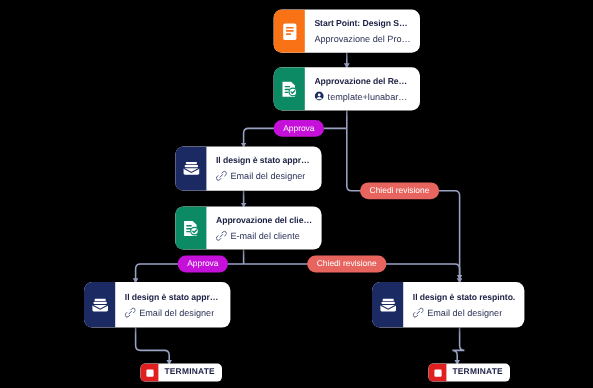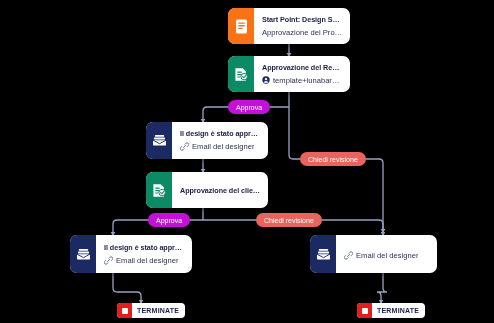--- a/index.html
+++ b/index.html
@@ -249,20 +249,30 @@
         <path d="M1.4 1.2h7.2l3.2 3.1v9.4H1.4z" fill="#ffffff"></path>
         <rect x="3.2" y="4.6" width="4.6" height="1.2" rx="0.5" fill="#0b8a63"></rect>
         <rect x="3.2" y="7.0" width="4.6" height="1.2" rx="0.5" fill="#0b8a63"></rect>
         <rect x="3.2" y="9.4" width="3.2" height="1.2" rx="0.5" fill="#0b8a63"></rect>
         <circle cx="10.1" cy="9.6" r="3.2" fill="#ffffff" stroke="#0b8a63" stroke-width="1"></circle>
         <path d="M8.6 9.6l1.1 1.1 2.0-2.1" fill="none" stroke="#0b8a63" stroke-width="1.1" stroke-linecap="round" stroke-linejoin="round"></path>
       </svg>
     </div>
     <div class="node-body">
       <div class="node-title">Approvazione del cliente</div>
+      <div class="node-sub-row">
+        <span class="sub-icon">
+          <svg width="9" height="9" viewBox="0 0 12 12" aria-hidden="true">
+            <path d="M4.6 7.4 7.4 4.6" stroke="#4a5585" stroke-width="1.1" stroke-linecap="round"></path>
+            <path d="M6.6 3.0 8.0 1.6a2.2 2.2 0 0 1 3.1 3.1L9.7 6.1" fill="none" stroke="#4a5585" stroke-width="1.1" stroke-linecap="round"></path>
+            <path d="M5.4 9.0 4.0 10.4a2.2 2.2 0 0 1-3.1-3.1L2.3 5.9" fill="none" stroke="#4a5585" stroke-width="1.1" stroke-linecap="round"></path>
+          </svg>
+        </span>
+        <div class="node-sub">E-mail del cliente</div>
+      </div>
     </div>
   </div>
 
   <div class="node" style="left:70px; top:235px; width:122px; height:38px;">
     <div class="node-icon accent-navy">
       <svg width="15" height="13" viewBox="0 0 16 14" aria-hidden="true">
         <rect x="3.0" y="1.0" width="10" height="2.0" rx="0.7" fill="#ffffff"></rect>
         <rect x="2.0" y="3.8" width="12" height="2.0" rx="0.7" fill="#ffffff"></rect>
         <path d="M1.0 6.6h14v4.6a1.3 1.3 0 0 1-1.3 1.3H2.3A1.3 1.3 0 0 1 1 11.2z" fill="#ffffff"></path>
         <path d="M1.0 6.6L8 10.4l7-3.8" fill="none" stroke="#1c2a63" stroke-width="1"></path>
@@ -286,20 +296,21 @@
   <div class="node" style="left:310px; top:235px; width:127px; height:38px;">
     <div class="node-icon accent-navy">
       <svg width="15" height="13" viewBox="0 0 16 14" aria-hidden="true">
         <rect x="3.0" y="1.0" width="10" height="2.0" rx="0.7" fill="#ffffff"></rect>
         <rect x="2.0" y="3.8" width="12" height="2.0" rx="0.7" fill="#ffffff"></rect>
         <path d="M1.0 6.6h14v4.6a1.3 1.3 0 0 1-1.3 1.3H2.3A1.3 1.3 0 0 1 1 11.2z" fill="#ffffff"></path>
         <path d="M1.0 6.6L8 10.4l7-3.8" fill="none" stroke="#1c2a63" stroke-width="1"></path>
       </svg>
     </div>
     <div class="node-body">
+      <div class="node-title">Il design è stato respinto.</div>
       <div class="node-sub-row">
         <span class="sub-icon">
           <svg width="9" height="9" viewBox="0 0 12 12" aria-hidden="true">
             <path d="M4.6 7.4 7.4 4.6" stroke="#4a5585" stroke-width="1.1" stroke-linecap="round"></path>
             <path d="M6.6 3.0 8.0 1.6a2.2 2.2 0 0 1 3.1 3.1L9.7 6.1" fill="none" stroke="#4a5585" stroke-width="1.1" stroke-linecap="round"></path>
             <path d="M5.4 9.0 4.0 10.4a2.2 2.2 0 0 1-3.1-3.1L2.3 5.9" fill="none" stroke="#4a5585" stroke-width="1.1" stroke-linecap="round"></path>
           </svg>
         </span>
         <div class="node-sub">Email del designer</div>
       </div>

